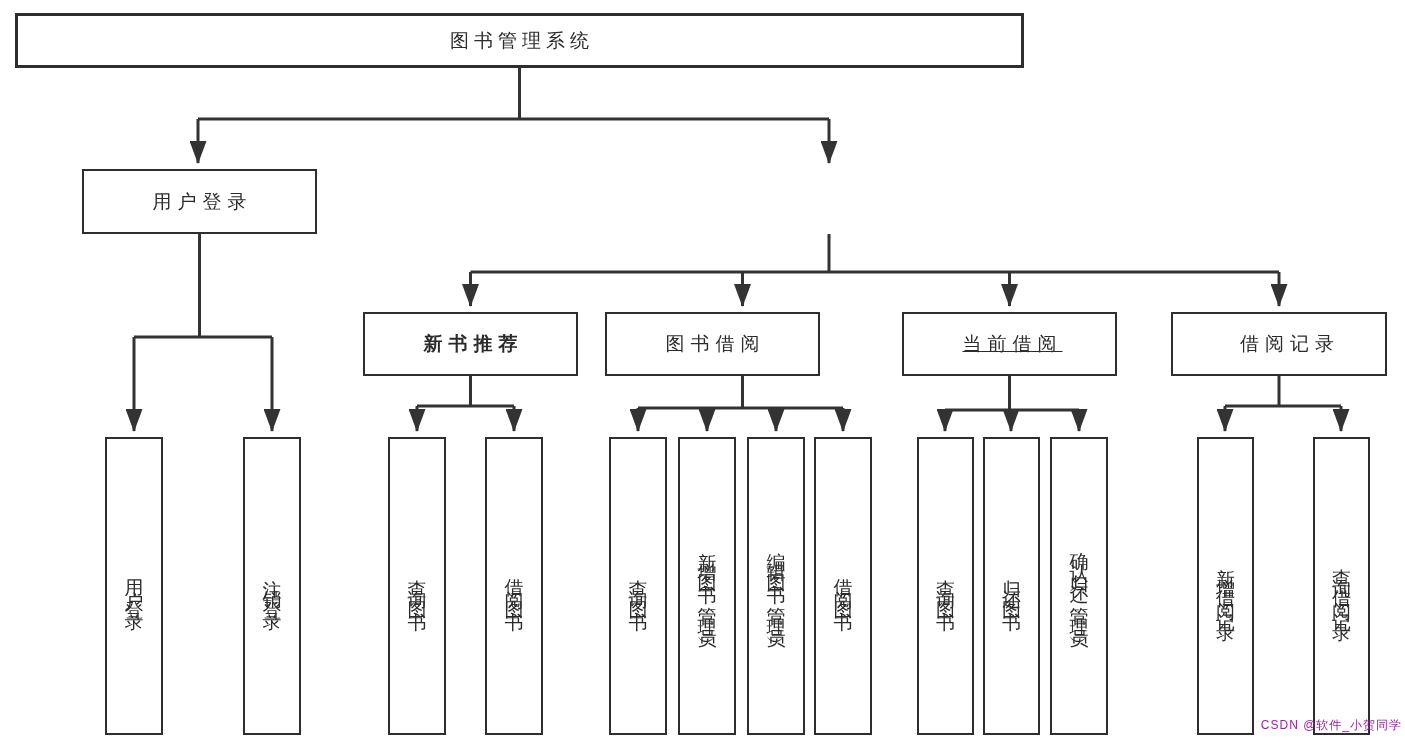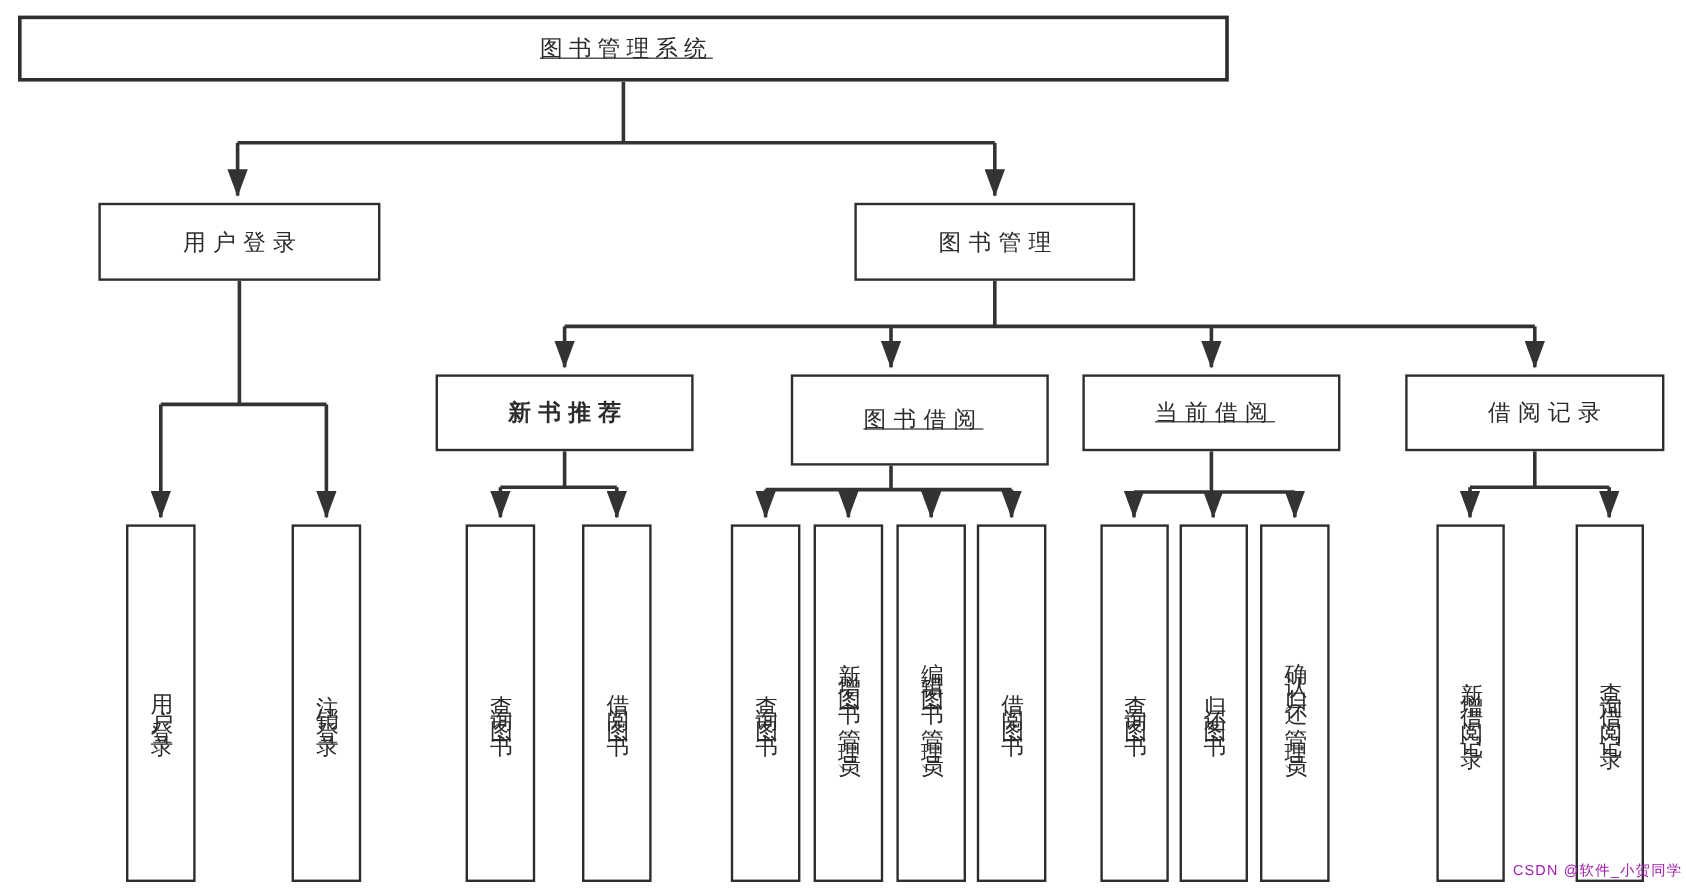--- a/index.html
+++ b/index.html
@@ -14,21 +14,21 @@
   .connectors{position:absolute;left:0;top:0;width:1405px;height:747px;}
   .node{
     position:absolute;
     box-sizing:border-box;
     background:#ffffff;
     border:2.5px solid #2e2e2e;
     display:flex;
     align-items:center;
     justify-content:center;
   }
-  .node.root{border-width:3px;text-decoration:underline;}
+  .node.root{border-width:3px;}
   .hlabel{
     font-size:19px;
     letter-spacing:6px;
     text-indent:6px;
     color:#2b2b2b;
     white-space:nowrap;
   }
   .root .hlabel{letter-spacing:5px;text-indent:5px;}
   .vbox .vlabel{
     writing-mode:vertical-rl;
@@ -114,28 +114,25 @@
     </g>
   </svg>
 
   <div class="node root" style="left:15px;top:13px;width:1009px;height:55px;">
     <span class="hlabel">图书管理系统</span>
   </div>
 
   <div class="node" style="left:82px;top:169px;width:235px;height:65px;">
     <span class="hlabel">用户登录</span>
   </div>
-  <div class="node" style="left:712px;top:169px;width:234px;height:65px;">
-    <span class="hlabel">图书管理</span>
-  </div>
 
   <div class="node" style="left:363px;top:312px;width:215px;height:64px;font-weight:bold;">
     <span class="hlabel">新书推荐</span>
   </div>
-  <div class="node" style="left:659px;top:312px;width:215px;height:76px;text-decoration:underline;">
+  <div class="node" style="left:605px;top:312px;width:215px;height:64px;">
     <span class="hlabel">图书借阅</span>
   </div>
   <div class="node" style="left:902px;top:312px;width:215px;height:64px;text-decoration:underline;">
     <span class="hlabel">当前借阅</span>
   </div>
   <div class="node" style="left:1171px;top:312px;width:216px;height:64px;padding-left:16px;">
     <span class="hlabel">借阅记录</span>
   </div>
 
   <div class="node vbox" style="left:105px;top:437px;width:58px;height:298px;">

